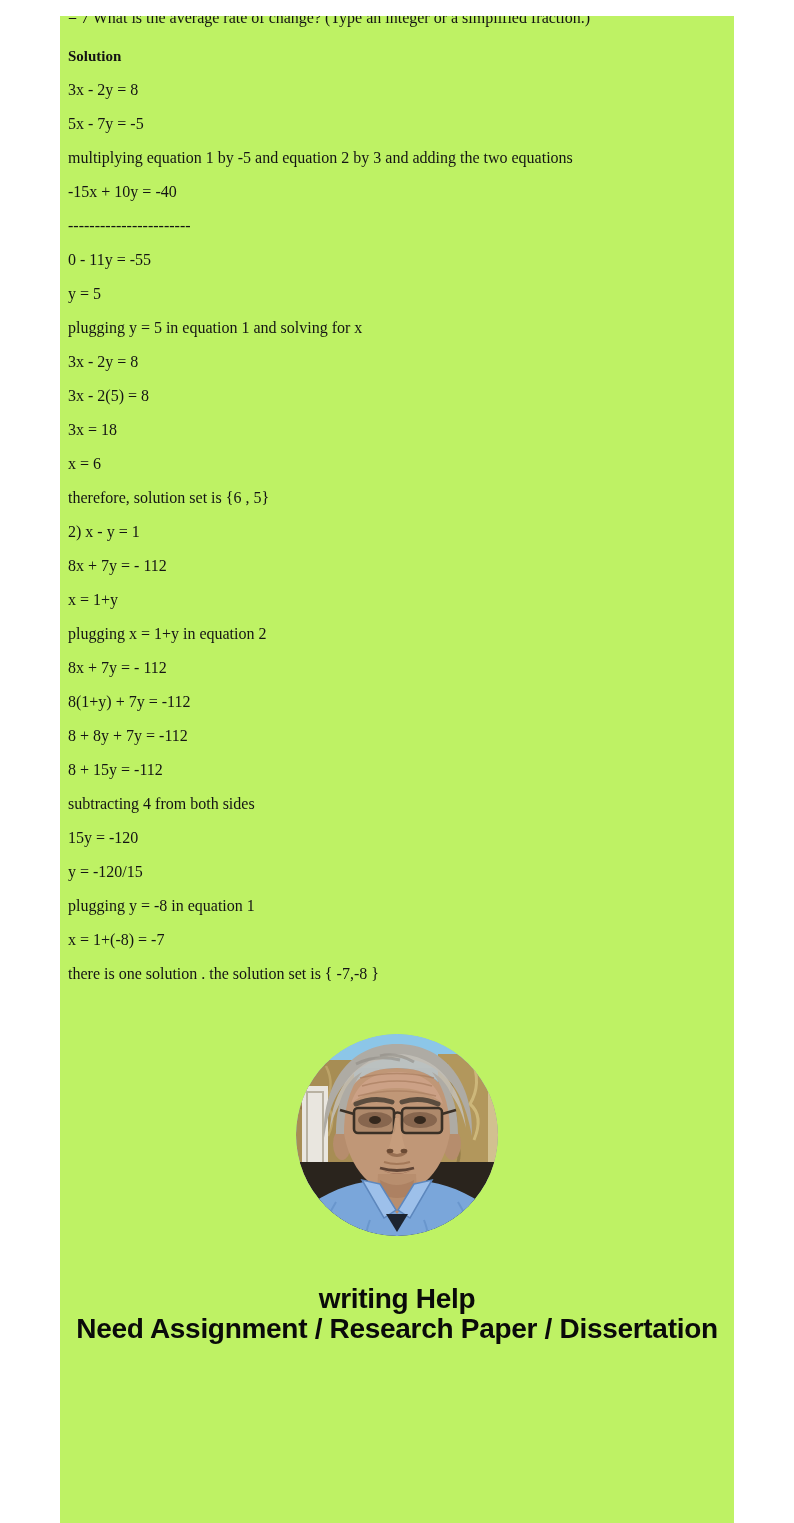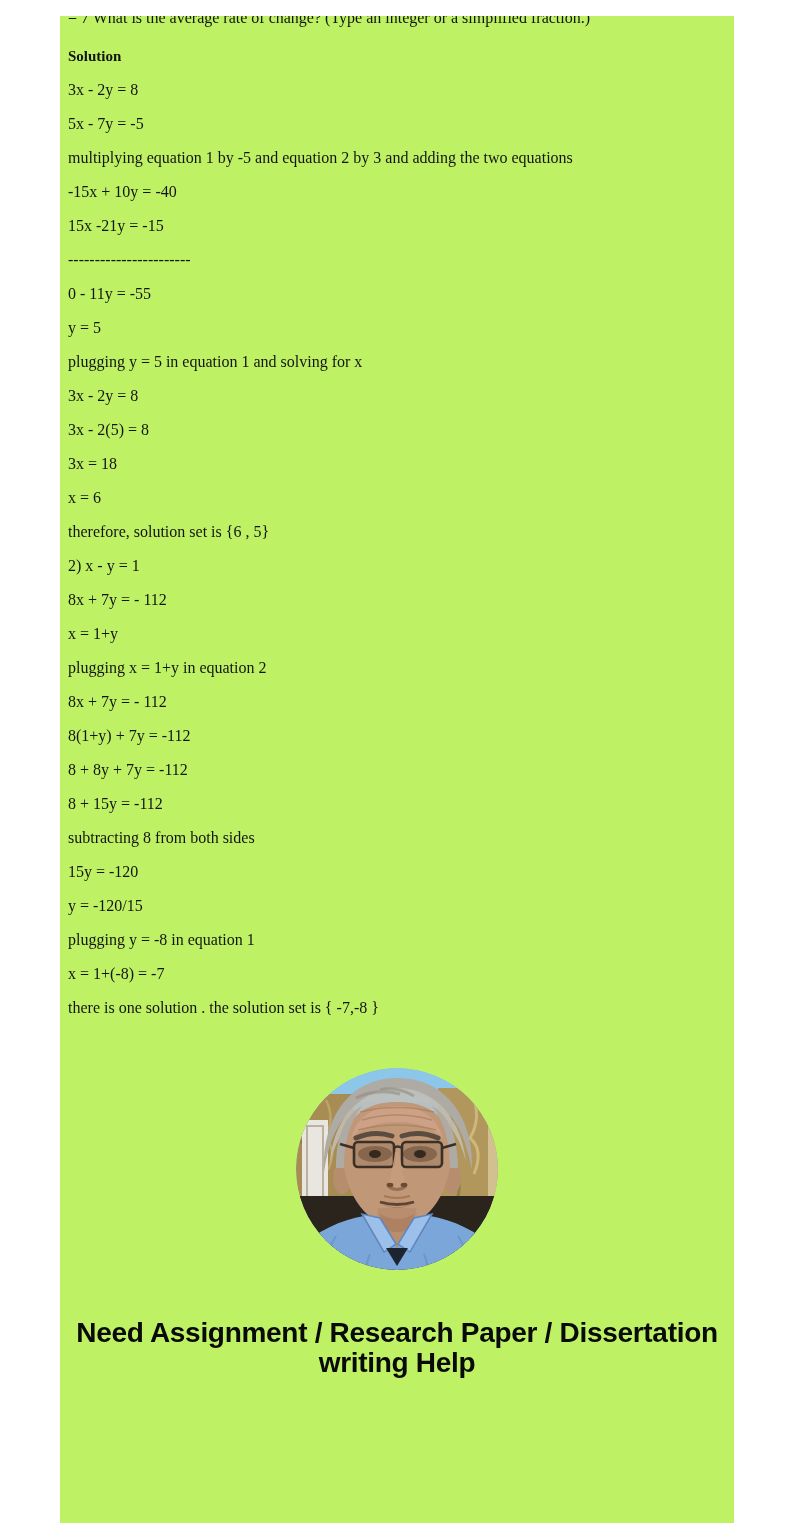--- a/index.html
+++ b/index.html
@@ -63,39 +63,38 @@
   <div class="doc">
 
     <p class="question-fragment">= 7 What is the average rate of change? (Type an integer or a simplified fraction.)</p>
 
     <h3 class="solution-heading">Solution</h3>
 
     <p>3x - 2y = 8</p>
     <p>5x - 7y = -5</p>
     <p>multiplying equation 1 by -5 and equation 2 by 3 and adding the two equations</p>
     <p>-15x + 10y = -40</p>
-    <p>15x -21y = -15</p>
     <p>-----------------------</p>
     <p>0 - 11y = -55</p>
     <p>y = 5</p>
     <p>plugging y = 5 in equation 1 and solving for x</p>
     <p>3x - 2y = 8</p>
     <p>3x - 2(5) = 8</p>
     <p>3x = 18</p>
     <p>x = 6</p>
     <p>therefore, solution set is {6 , 5}</p>
     <p>2) x - y = 1</p>
     <p>8x + 7y = - 112</p>
     <p>x = 1+y</p>
     <p>plugging x = 1+y in equation 2</p>
     <p>8x + 7y = - 112</p>
     <p>8(1+y) + 7y = -112</p>
     <p>8 + 8y + 7y = -112</p>
     <p>8 + 15y = -112</p>
-    <p>subtracting 8 from both sides</p>
+    <p>subtracting 4 from both sides</p>
     <p>15y = -120</p>
     <p>y = -120/15</p>
     <p>plugging y = -8 in equation 1</p>
     <p>x = 1+(-8) = -7</p>
     <p>there is one solution . the solution set is { -7,-8 }</p>
   </div>
 
   <div class="avatar-wrap">
     <svg class="avatar-svg" viewBox="0 0 202 202" xmlns="http://www.w3.org/2000/svg" role="img" aria-label="tutor photo">
       <defs>
@@ -170,16 +169,16 @@
         <path d="M118,150 L136,146 L114,184 L102,176 Z" fill="#9dc0ea" stroke="#5d87bd" stroke-width="1.5"></path>
 
         <path d="M90,180 L112,180 L101,198 Z" fill="#1c2430"></path>
 
         <path d="M40,168 q-10,16 -14,34 M162,168 q10,16 14,34 M74,186 q-4,10 -4,18 M128,186 q4,10 4,18" stroke="#5d8cc4" stroke-width="2" fill="none" opacity="0.6"></path>
       </g>
     </svg>
   </div>
 
   <div class="footer">
+    <div>writing Help</div>
     <div>Need Assignment / Research Paper / Dissertation</div>
-    <div>writing Help</div>
   </div>
 </div>
 
 </body></html>

